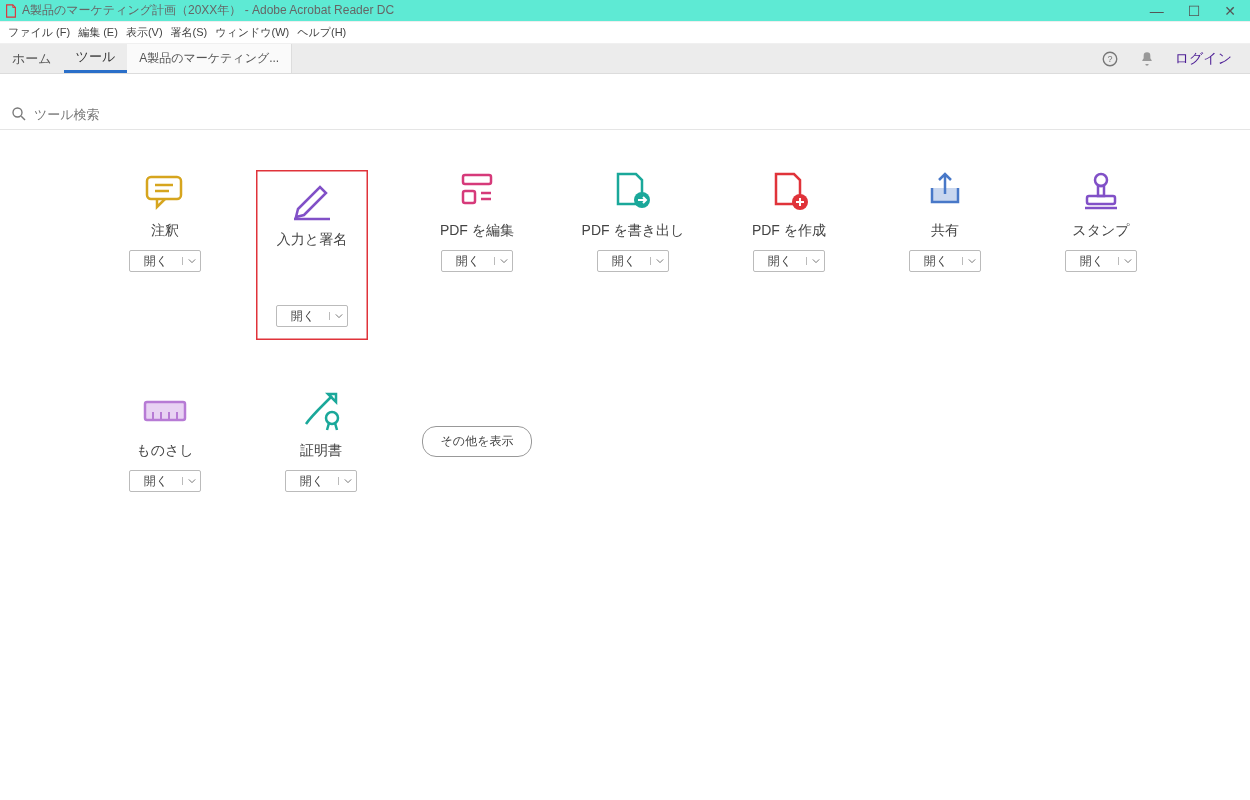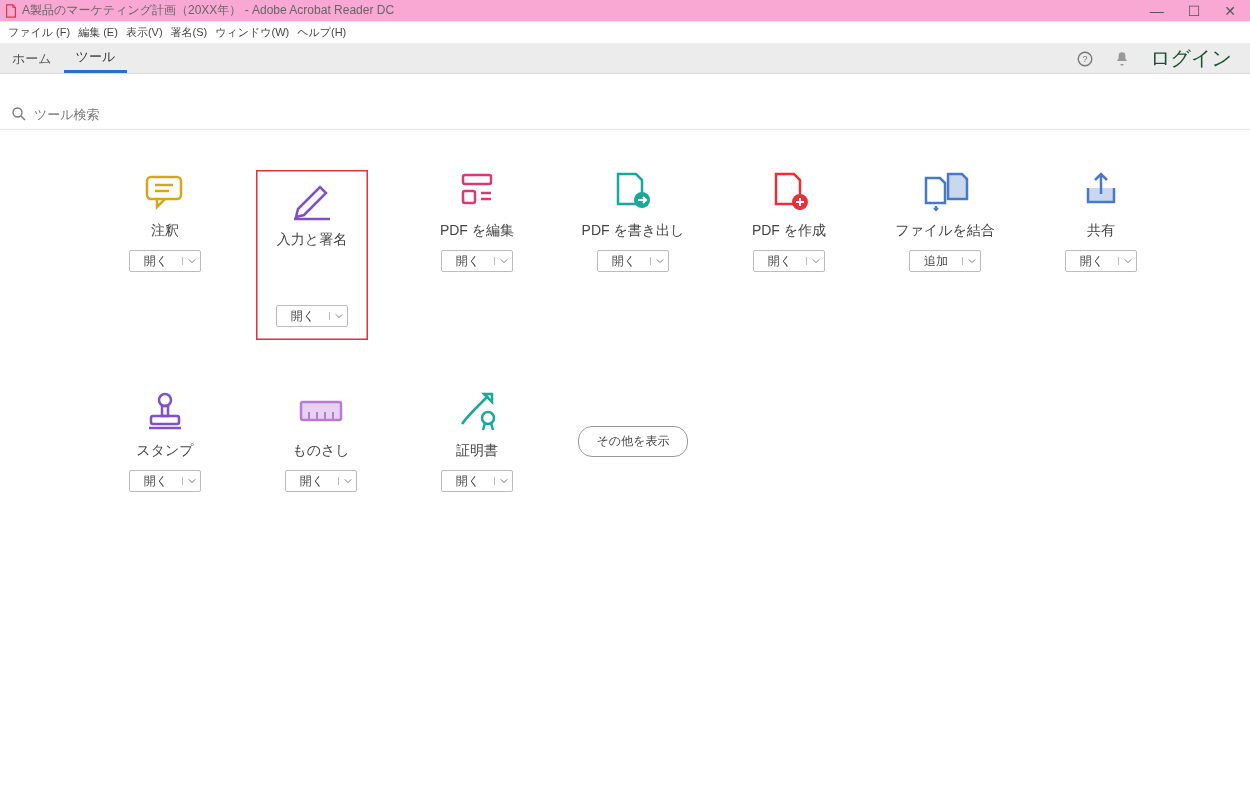--- a/index.html
+++ b/index.html
@@ -10,21 +10,21 @@
     font-size: 12px;
     background: #fff;
     overflow: hidden;
     color: #333;
   }
   .titlebar {
     display: flex;
     align-items: center;
     height: 22px;
     padding: 0 4px;
-    background: #f9a8d4;
+    background: #5eead4;
     border-bottom: 1px solid #eee;
   }
   .titlebar .app-icon {
     width: 14px; height: 14px;
     margin-right: 4px;
     display: inline-flex;
     align-items: center; justify-content: center;
   }
   .titlebar .title { color: #666; font-size: 12px; flex: 1; }
   .titlebar .winctrl { display:flex; gap: 24px; padding: 0 10px; }
@@ -67,21 +67,21 @@
     color: #555;
   }
   .rightbar {
     margin-left: auto;
     display:flex;
     align-items:center;
     gap: 20px;
     padding: 0 18px;
     color:#777;
   }
-  .rightbar .login { font-size:20px; color:#14532d;text-align:right;}
+  .rightbar .login { font-size:14px; color:#4c1d95;text-align:right;}
   .searchrow {
     display:flex;
     align-items:center;
     gap: 6px;
     padding: 6px 10px;
     border-bottom: 1px solid #e5e5e5;
     margin-top: 25px;
   }
   .searchrow input {
     border:none;
@@ -166,20 +166,21 @@
   <span>編集 (E)</span>
   <span>表示(V)</span>
   <span>署名(S)</span>
   <span>ウィンドウ(W)</span>
   <span>ヘルプ(H)</span>
 </div>
 
 <div class="tabsrow">
   <div class="tab">ホーム</div>
   <div class="tab active">ツール</div>
+  <div class="tab doc-tab">A製品のマーケティング...</div>
   <div class="rightbar">
     <span>
       <svg width="18" height="18" viewBox="0 0 24 24">
           <circle cx="12" cy="12" r="9" fill="none" stroke="#777" stroke-width="1.8"></circle>
           <text x="12" y="16" font-size="12" text-anchor="middle" fill="#777">?</text>
         </svg>
     </span>
     <span>
       <svg width="16" height="16" viewBox="0 0 24 24">
           <path fill="#999" d="M12 2a5 5 0 0 0-5 5v4l-2 3v1h14v-1l-2-3V7a5 5 0 0 0-5-5zm0 20a2.5 2.5 0 0 0 2.5-2.5h-5A2.5 2.5 0 0 0 12 22z"></path>
@@ -291,38 +292,20 @@
       <div class="sbtn">
           <span class="main">開く</span>
           <span class="drop">
             <svg viewBox="0 0 10 10">
               <path d="M1 3 L5 7 L9 3" fill="none" stroke="#555"></path>
             </svg>
           </span>
         </div>
     </div>
 
-    <div class="tool-card">
-      <div class="tool-icon">
-        <svg width="50" height="42" viewBox="0 0 50 42">
-            <path d="M6 8 h14 l5 5 v20 H6z" fill="none" stroke="#4878c8" stroke-width="2.5"></path>
-            <path d="M28 4 h14 l5 5 v20 H28z" fill="#c9d7ef" stroke="#4878c8" stroke-width="2.5"></path>
-            <path d="M16 36 v4 M14 38 l2 2 l2 -2" fill="none" stroke="#4878c8" stroke-width="2"></path>
-          </svg>
-      </div>
-      <div class="tool-label">ファイルを結合</div>
-      <div class="sbtn">
-          <span class="main">追加</span>
-          <span class="drop">
-            <svg viewBox="0 0 10 10">
-              <path d="M1 3 L5 7 L9 3" fill="none" stroke="#555"></path>
-            </svg>
-          </span>
-        </div>
-    </div>
 
     <div class="tool-card">
       <div class="tool-icon">
         <svg width="46" height="42" viewBox="0 0 46 42">
             <path d="M10 18 v14 h26 v-14" fill="#c9d7ef" stroke="#4878c8" stroke-width="2.5"></path>
             <path d="M23 24 V4 M17 10 L23 4 L29 10" fill="none" stroke="#4878c8" stroke-width="2.5"></path>
           </svg>
       </div>
       <div class="tool-label">共有</div>
       <div class="sbtn">

